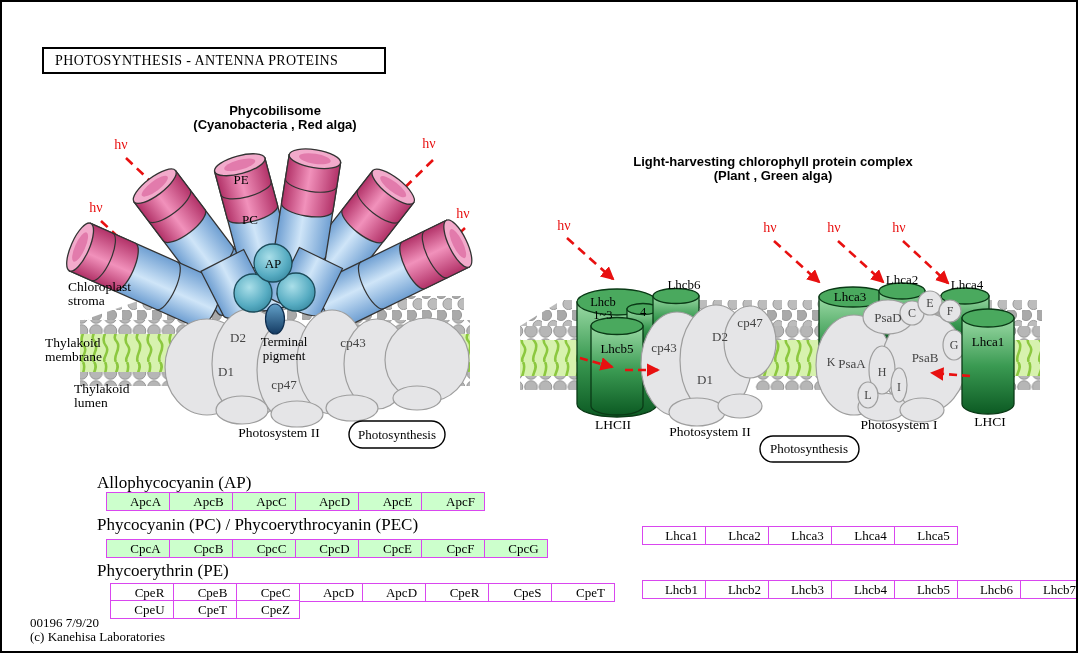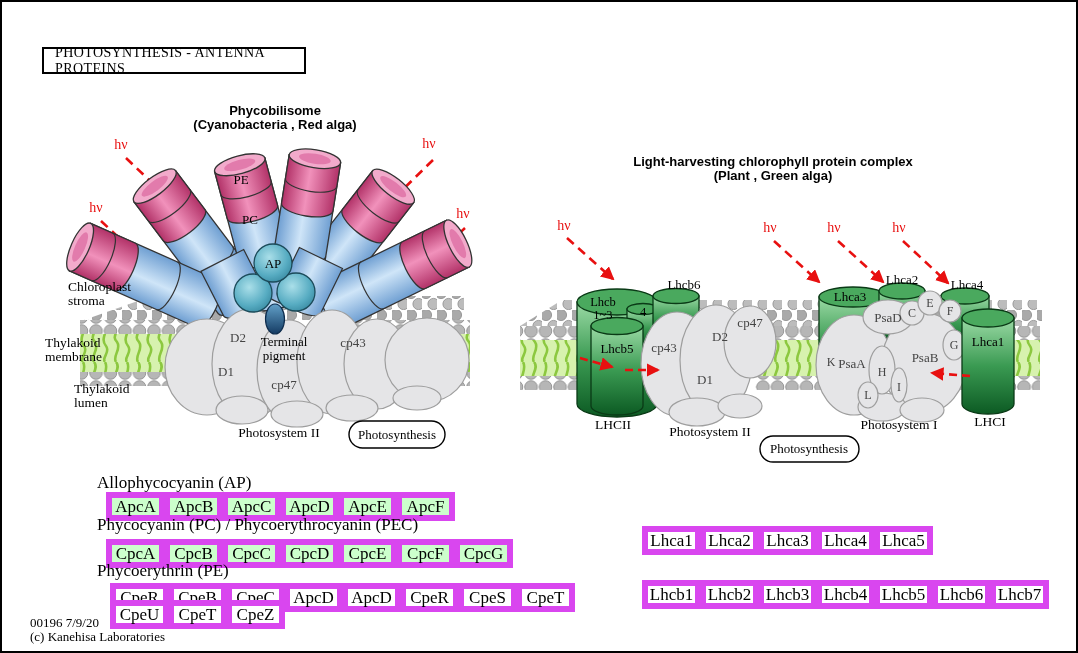--- a/index.html
+++ b/index.html
@@ -3,32 +3,32 @@
 <meta charset="utf-8">
 <style>
   html,body{margin:0;padding:0;background:#888;}
   .canvas{
     position:relative;width:1078px;height:653px;background:#fff;
     border:2px solid #000;box-sizing:border-box;overflow:hidden;
     font-family:"Liberation Serif", serif;color:#000;
   }
   .abs{position:absolute;}
   .title-box{
-    position:absolute;left:40px;top:45px;width:264px;height:27px;
+    position:absolute;left:40px;top:45px;width:344px;height:27px;
     border:2px solid #000;box-sizing:border-box;display:flex;align-items:center;
     padding-left:11px;font-size:14px;letter-spacing:.4px;background:#fff;
   }
   svg text{font-family:"Liberation Serif", serif;}
   svg text.sans{font-family:"Liberation Sans", sans-serif;}
   .tbl-title{position:absolute;font-size:17px;white-space:nowrap;}
   .gene-row{position:absolute;display:flex;}
   .gene{
-    width:47px;height:17px;border:6px solid #d946ef;margin-left:-1px;
+    width:47px;height:17px;border:1px solid #d946ef;margin-left:-1px;
     display:flex;align-items:center;justify-content:center;
-    font-size:17px;background:#fff;box-sizing:content-box;
+    font-size:13px;background:#fff;box-sizing:content-box;padding-left:15px;
   }
   .gene:first-child{margin-left:0;}
   .gene.green{background:#ccffcc;}
   .footer{position:absolute;left:28px;top:614px;font-size:13px;line-height:14px;}
 </style>
 </head>
 <body>
 
 <div class="canvas">
 

